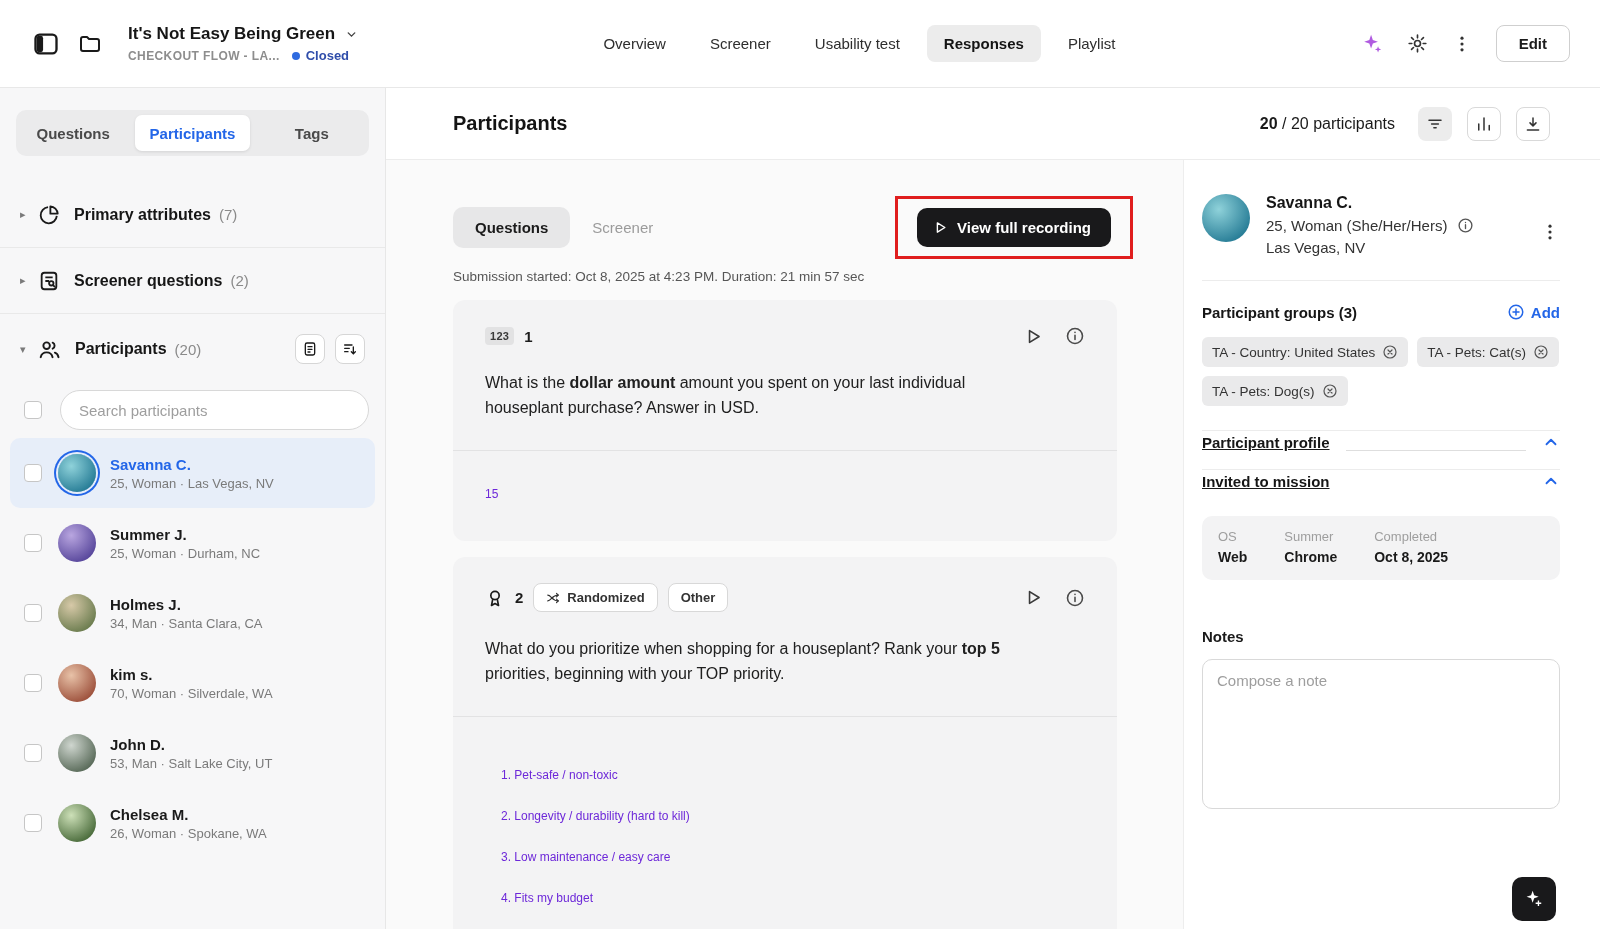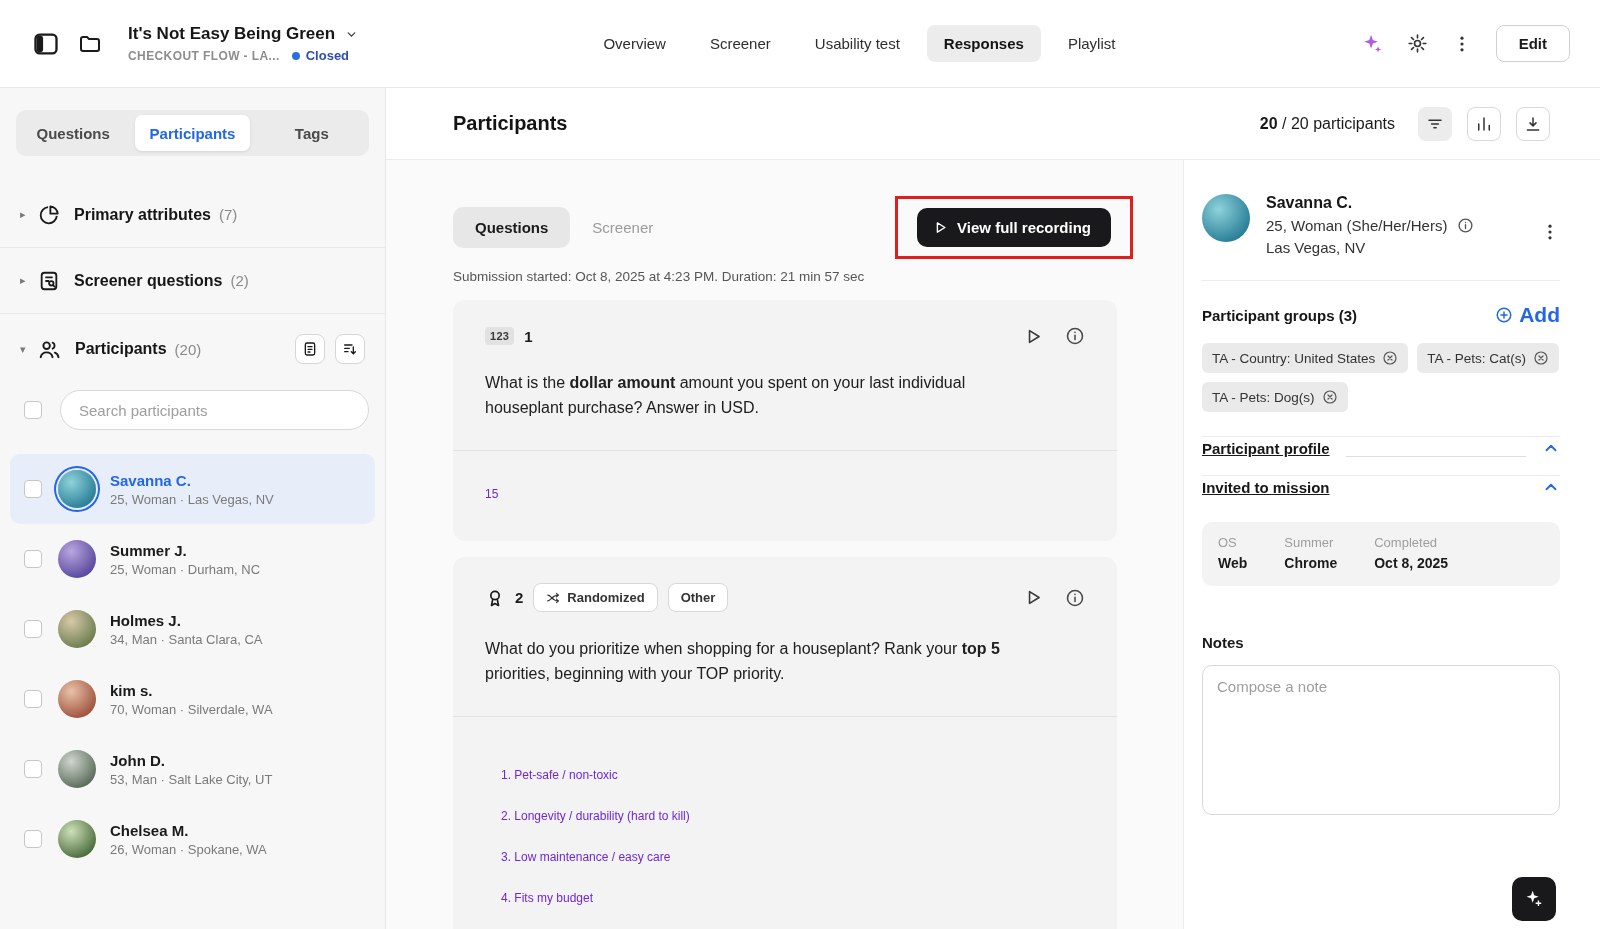--- a/index.html
+++ b/index.html
@@ -41,21 +41,21 @@
   .seg-tab { flex: 1; display: flex; align-items: center; justify-content: center; font-size: 15px; font-weight: 600; color: #4a4a4a; cursor: pointer; }
   .seg-tab.active { background: #fff; margin: 5px; border-radius: 7px; color: #2366e8; box-shadow: 0 1px 3px rgba(0,0,0,.10); }
   .side-section { height: 66px; display: flex; align-items: center; padding: 0 20px; border-bottom: 1px solid #e9e9e9; cursor: pointer; }
   .side-section.no-border { border-bottom: none; height: 70px; }
   .caret { font-size: 11px; color: #7a7a7a; width: 16px; flex: none; }
   .sec-icon { margin-left: 2px; flex: none; }
   .sec-label { margin-left: 14px; font-size: 16px; font-weight: 700; color: #161616; }
   .sec-count { margin-left: 8px; font-size: 15px; color: #8a8a8a; }
   .sec-actions { margin-left: auto; display: flex; gap: 10px; }
   .sq-btn { width: 30px; height: 30px; border: 1px solid #d6d6d6; border-radius: 8px; background: #fff; display: flex; align-items: center; justify-content: center; }
-  .search-row { display: flex; align-items: center; padding: 6px 16px 24px 24px; }
+  .search-row { display: flex; align-items: center; padding: 6px 16px 8px 24px; }
   .checkbox { width: 18px; height: 18px; border: 1.5px solid #c6c6c6; border-radius: 4px; background: #fff; flex: none; cursor: pointer; }
   .search-input { flex: 1; margin-left: 18px; height: 40px; border-radius: 999px; border: 1px solid #d8d8d8; background: #fff; padding: 0 18px; font-size: 15px; color: #333; outline: none; }
   input::placeholder, textarea::placeholder { color: #9e9e9e; }
   .p-row { height: 70px; display: flex; align-items: center; margin: 0 10px; padding: 0 10px 0 14px; border-radius: 10px; cursor: pointer; }
   .p-row.selected { background: #e7eef9; }
   .avatar { width: 38px; height: 38px; border-radius: 50%; flex: none; }
   .p-row .avatar { margin-left: 16px; }
   .avatar.ring { box-shadow: 0 0 0 2px #e7eef9, 0 0 0 4px #2366e8; }
   .p-txt { margin-left: 14px; display: flex; flex-direction: column; min-width: 0; }
   .p-name { font-size: 15px; font-weight: 700; color: #1a1a1a; }
@@ -102,21 +102,21 @@
   
   .profile { display: flex; padding-top: 34px; }
   .avatar.lg { width: 48px; height: 48px; }
   .profile-info { margin-left: 16px; min-width: 0; }
   .profile-name { font-size: 16px; font-weight: 700; color: #161616; }
   .profile-line { font-size: 15px; color: #333; margin-top: 5px; display: flex; align-items: center; gap: 10px; }
   .profile-kebab { margin-left: auto; margin-top: 28px; flex: none; }
   .hdivider { height: 1px; background: #ececec; margin-top: 24px; }
   .grp-header { margin-top: 22px; display: flex; align-items: center; }
   .panel-h { font-size: 15px; font-weight: 700; color: #161616; }
-  .add-link { margin-left: auto; display: flex; align-items: center; gap: 6px; color: #2366e8; font-size: 21px; font-weight: 700; cursor: pointer; }
+  .add-link { margin-left: auto; display: flex; align-items: center; gap: 6px; color: #2366e8; font-size: 15px; font-weight: 700; cursor: pointer; }
   .chips { margin-top: 16px; display: flex; flex-wrap: wrap; gap: 9px; }
   .chip { display: flex; align-items: center; gap: 7px; background: #eaeaeb; border-radius: 6px; padding: 7px 10px; font-size: 13.5px; color: #333; }
   .sec-row { margin-top: 2px; display: flex; align-items: flex-end; text-decoration: underline; }
   .sec-row .rule { flex: 1; height: 1px; background: #dedede; margin: 0 16px; }
   .sec-row .chev-btn { margin-left: auto; }
   .sec-row.with-rule .chev-btn { margin-left: 0; }
   .mission-panel { margin-top: 26px; background: #f3f3f4; border-radius: 10px; padding: 13px 16px 15px; display: flex; gap: 37px; }
   .m-col .m-h { font-size: 13px; color: #9e9e9e; margin-bottom: 5px; }
   .m-col .m-v { font-size: 14px; font-weight: 700; color: #1a1a1a; }
   .notes-h { margin-top: 48px; font-size: 15px; font-weight: 700; }

